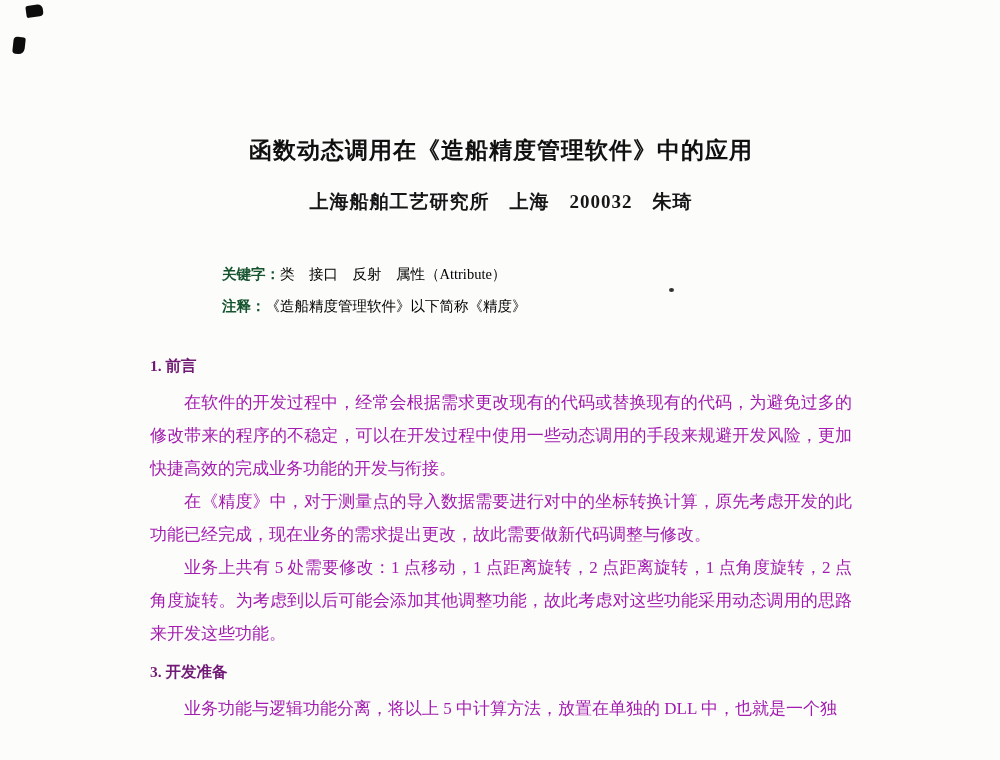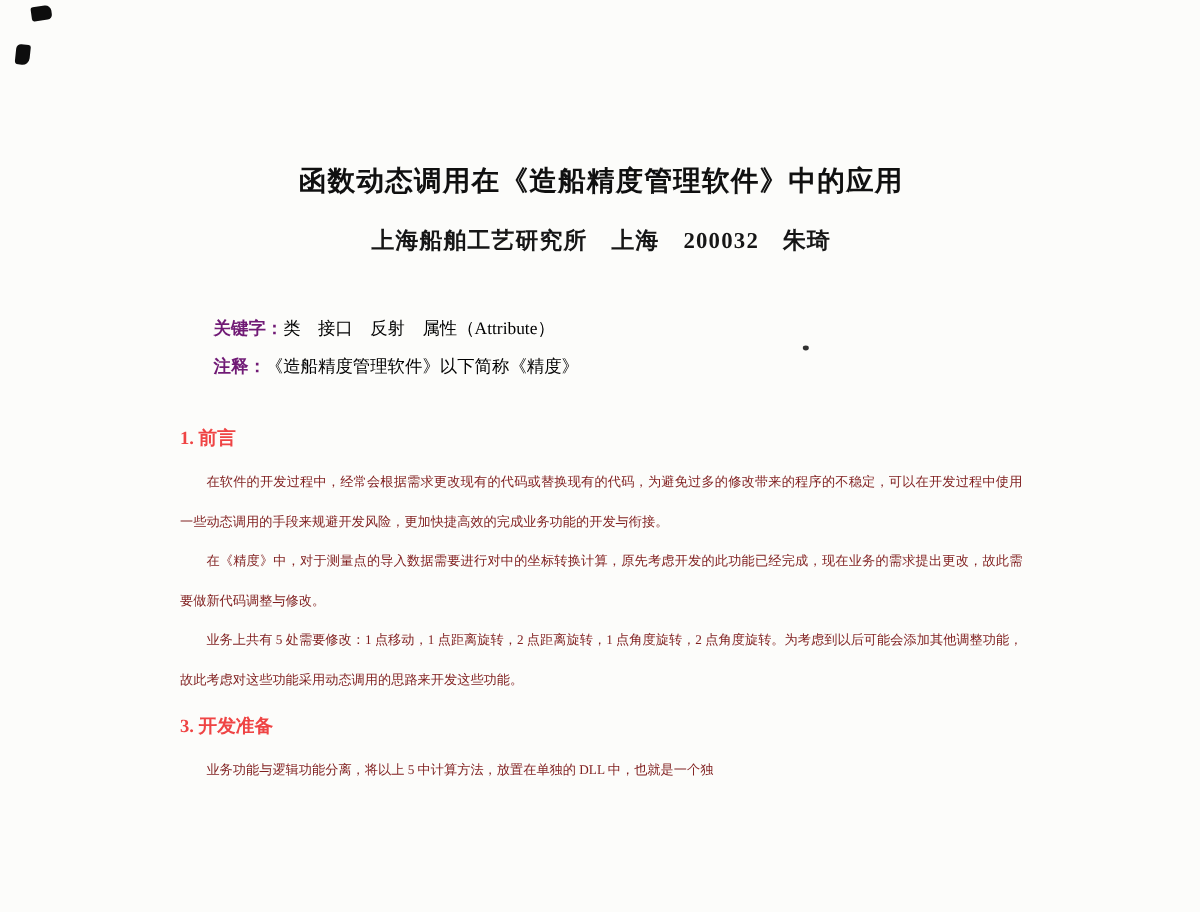--- a/index.html
+++ b/index.html
@@ -52,40 +52,41 @@
     padding-left: 28px;
     margin: 0 0 40px 0;
     font-size: 14.5px;
   }
   .meta-line {
     margin: 0 0 12px 0;
     line-height: 20px;
   }
   .meta-label {
     font-weight: bold;
-    color: #701a75;
+    color: #14532d;
+    margin-left: 44px;
   }
   .meta-text {
     color: #000000;
   }
 
   h2.sec-heading {
     margin: 12px 0 10px 0;
     font-size: 15.5px;
     line-height: 20px;
     font-weight: bold;
-    color: #ef4444;
+    color: #701a75;
   }
   p.body {
     margin: 0;
-    font-size: 11px;
+    font-size: 17px;
     line-height: 33px;
     text-align: justify;
     text-indent: 2em;
-    color: #7f1d1d;
+    color: #a21caf;
   }
 </style>
 </head>
 <body>
 
 <div class="page">
 
   <div class="artifact a1"></div>
   <div class="artifact a2"></div>
   <div class="artifact a3"></div>

